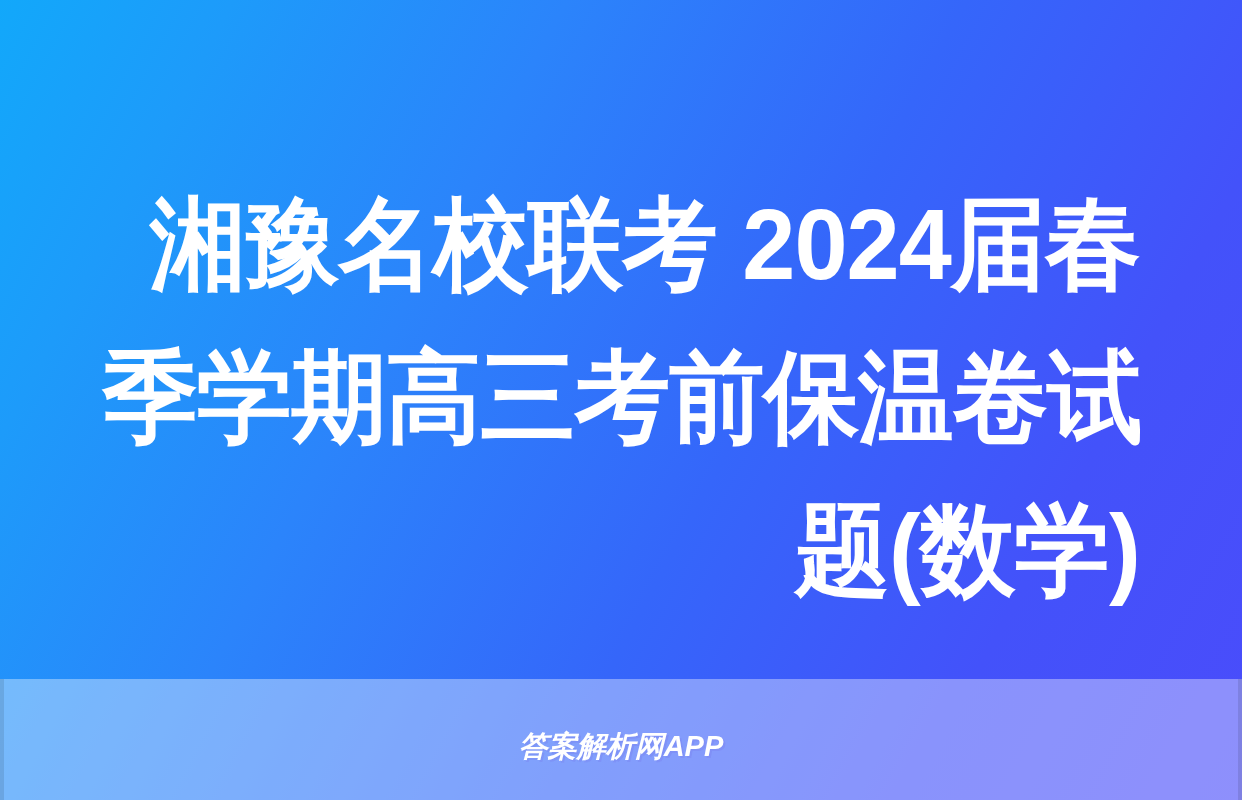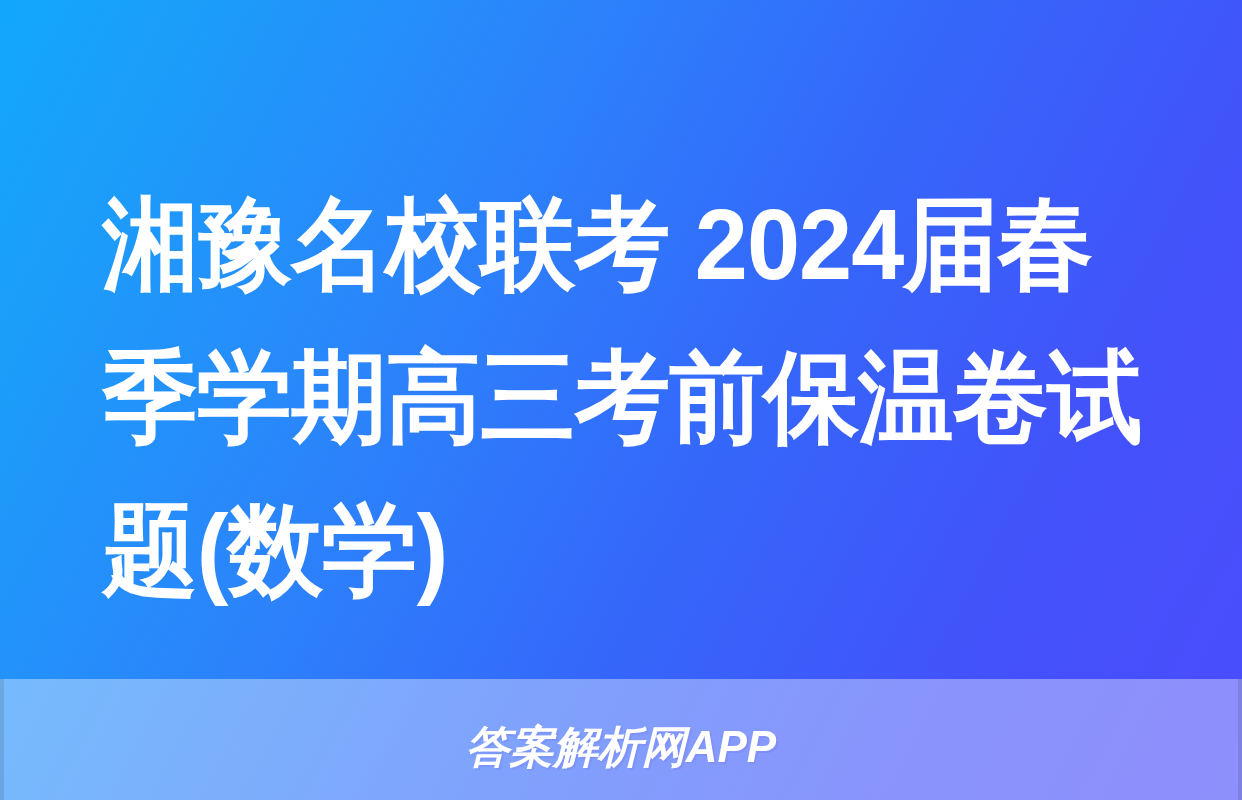--- a/index.html
+++ b/index.html
@@ -22,21 +22,21 @@
   }
 
   
   #title-block {
     position: absolute;
     left: 0;
     right: 0;
     top: 168px;
     padding: 0 72px;
     box-sizing: border-box;
-    text-align: left;
+    text-align: right;
   }
   .title-line {
     display: block;
     color: #ffffff;
     font-family: "Liberation Sans", "DejaVu Sans", sans-serif;
     font-weight: 700;
     font-size: 101px;
     line-height: 153px;
     letter-spacing: -1px;
     white-space: nowrap;
@@ -65,21 +65,21 @@
   }
   #watermark-band .edge-strip.left  { left: 0; }
   #watermark-band .edge-strip.right { right: 0; }
 
   #watermark-text {
     position: relative;
     color: #ffffff;
     font-family: "Liberation Sans", "DejaVu Sans", sans-serif;
     font-weight: 700;
     font-style: italic;
-    font-size: 44px;
+    font-size: 29px;
     line-height: 1;
     letter-spacing: 0px;
     white-space: nowrap;
     text-shadow: 2px 2px 0 rgba(120, 120, 235, 0.28);
     margin-top: 14px;
   }
 </style>
 </head>
 <body>
 

